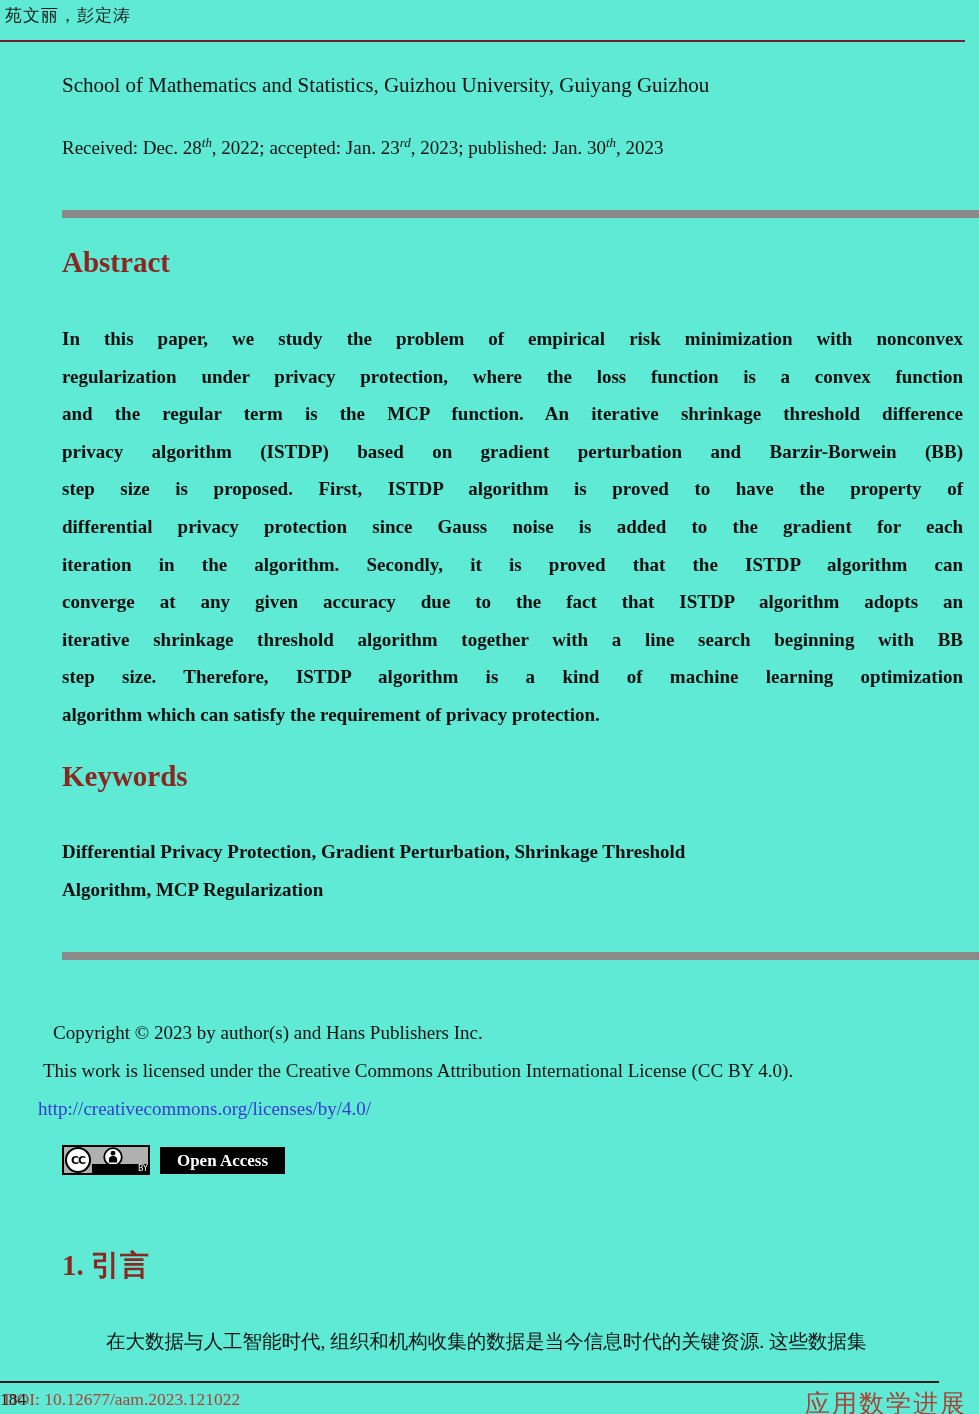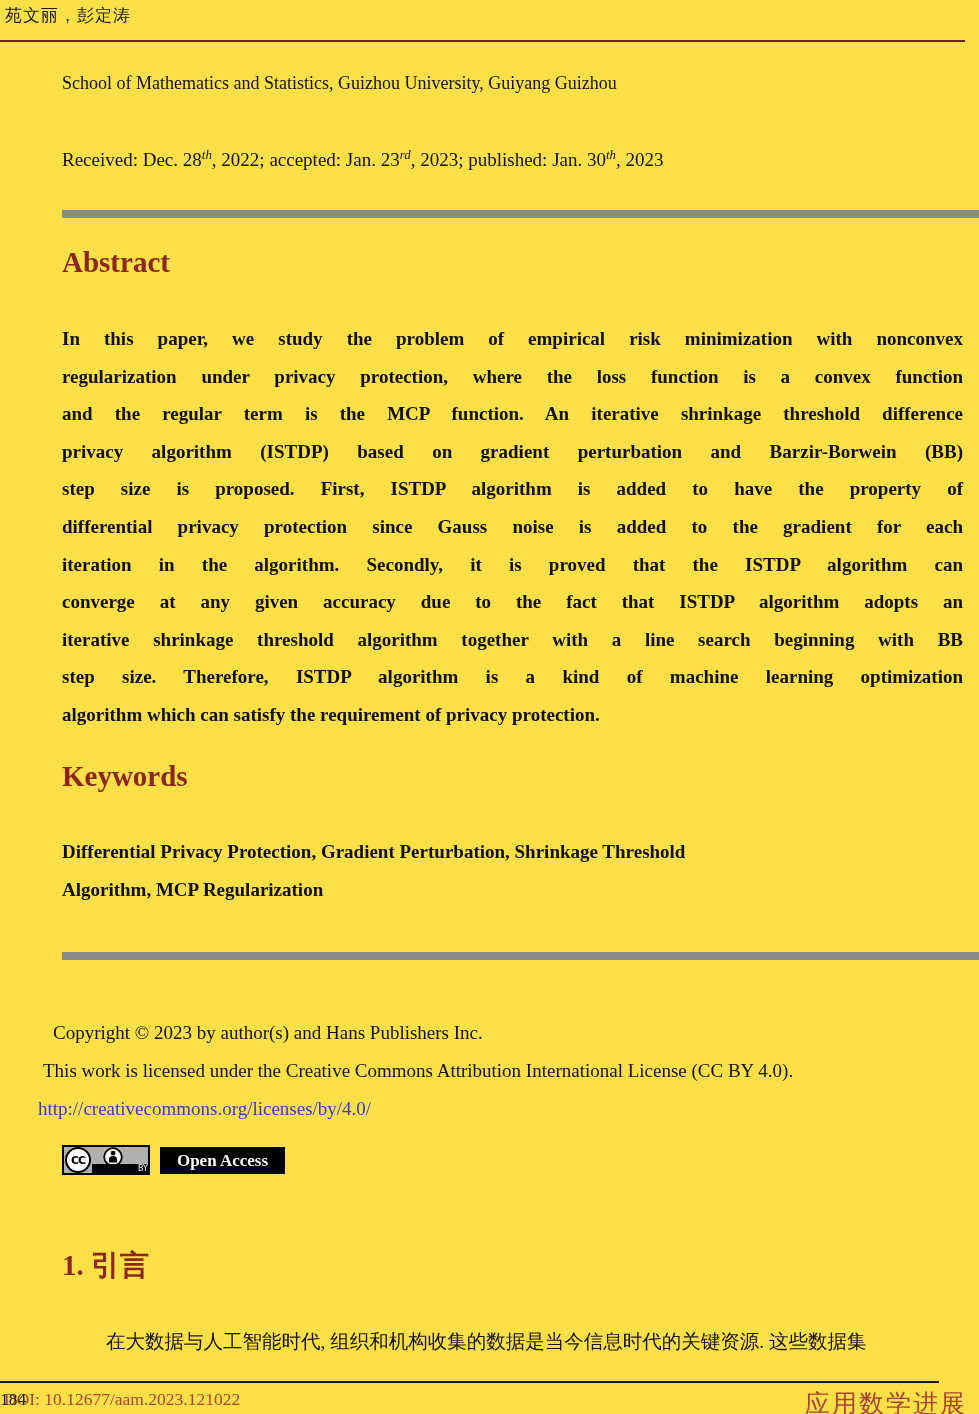--- a/index.html
+++ b/index.html
@@ -1,32 +1,32 @@
 <!DOCTYPE html>
 <html><head>
 <meta charset="utf-8">
 <style>
   html,body{margin:0;padding:0;background:#ffffff;}
   .page{
     position:relative;
     width:979px;height:1414px;
-    background:#fde047;
+    background:#5eead4;
     font-family:"Liberation Serif","DejaVu Serif",serif;
     color:#111;
     overflow:hidden;
   }
   .abs{position:absolute;}
 
   
   .running-header{left:5px;top:4px;font-size:17px;color:#1c1c1c;letter-spacing:1px;}
   .header-rule{left:0;top:40px;width:965px;height:2px;background:#6e2230;}
 
   
-  .affiliation{left:62px;top:73px;font-size:18px;}
-  .received{left:62px;top:149px;font-size:19px;}
+  .affiliation{left:62px;top:73px;font-size:21px;}
+  .received{left:62px;top:137px;font-size:19px;}
   .received sup{font-size:68%;font-style:italic;line-height:0;}
 
   
   .rule-gray{left:62px;width:917px;height:8px;background:#8a8a8a;}
   .rule-top{top:210px;}
   .rule-bottom{top:952px;}
 
   
   .h-red{font-size:29px;font-weight:bold;color:#8b2720;}
   .abstract-title{left:62px;top:246px;}
@@ -88,21 +88,21 @@
 
   <div class="abs rule-gray rule-top"></div>
 
   <div class="abs h-red abstract-title">Abstract</div>
 
   <div class="abs abstract-body">
     <div class="jline">In this paper, we study the problem of empirical risk minimization with nonconvex</div>
     <div class="jline">regularization under privacy protection, where the loss function is a convex function</div>
     <div class="jline">and the regular term is the MCP function. An iterative shrinkage threshold difference</div>
     <div class="jline">privacy algorithm (ISTDP) based on gradient perturbation and Barzir-Borwein (BB)</div>
-    <div class="jline">step size is proposed. First, ISTDP algorithm is added to have the property of</div>
+    <div class="jline">step size is proposed. First, ISTDP algorithm is proved to have the property of</div>
     <div class="jline">differential privacy protection since Gauss noise is added to the gradient for each</div>
     <div class="jline">iteration in the algorithm. Secondly, it is proved that the ISTDP algorithm can</div>
     <div class="jline">converge at any given accuracy due to the fact that ISTDP algorithm adopts an</div>
     <div class="jline">iterative shrinkage threshold algorithm together with a line search beginning with BB</div>
     <div class="jline">step size. Therefore, ISTDP algorithm is a kind of machine learning optimization</div>
     <div class="jline last">algorithm which can satisfy the requirement of privacy protection.</div>
   </div>
 
   <div class="abs h-red keywords-title">Keywords</div>
 

